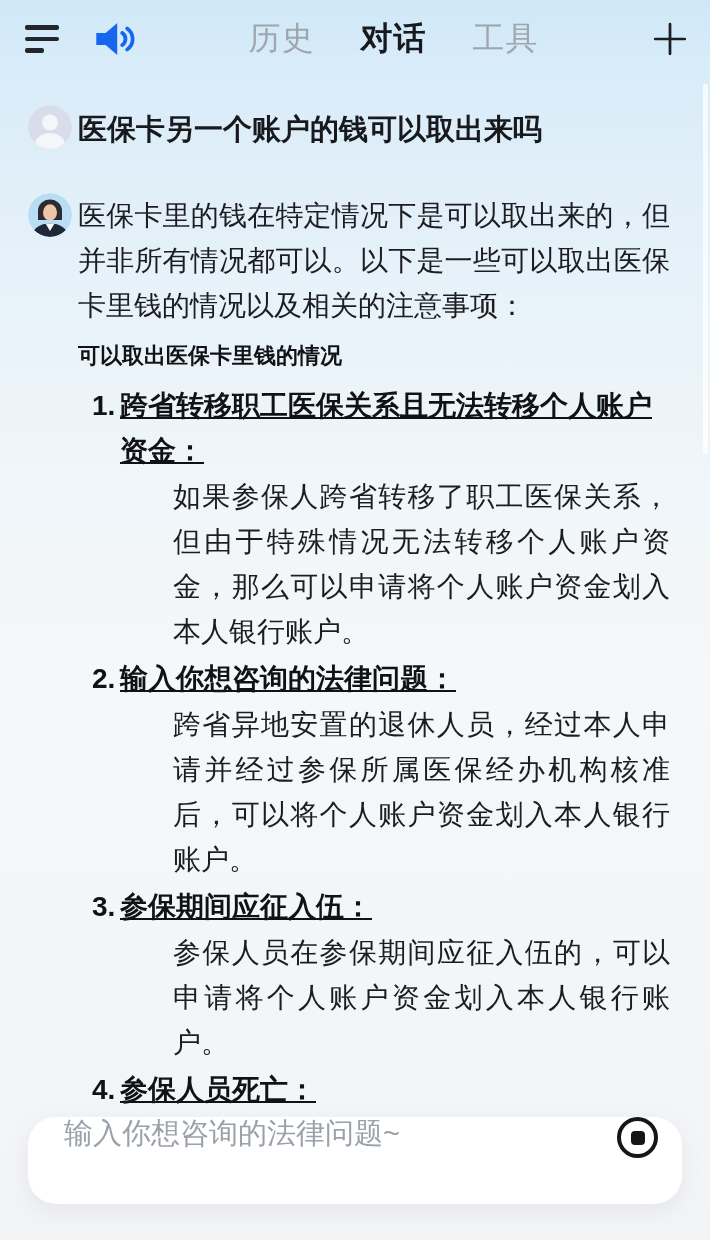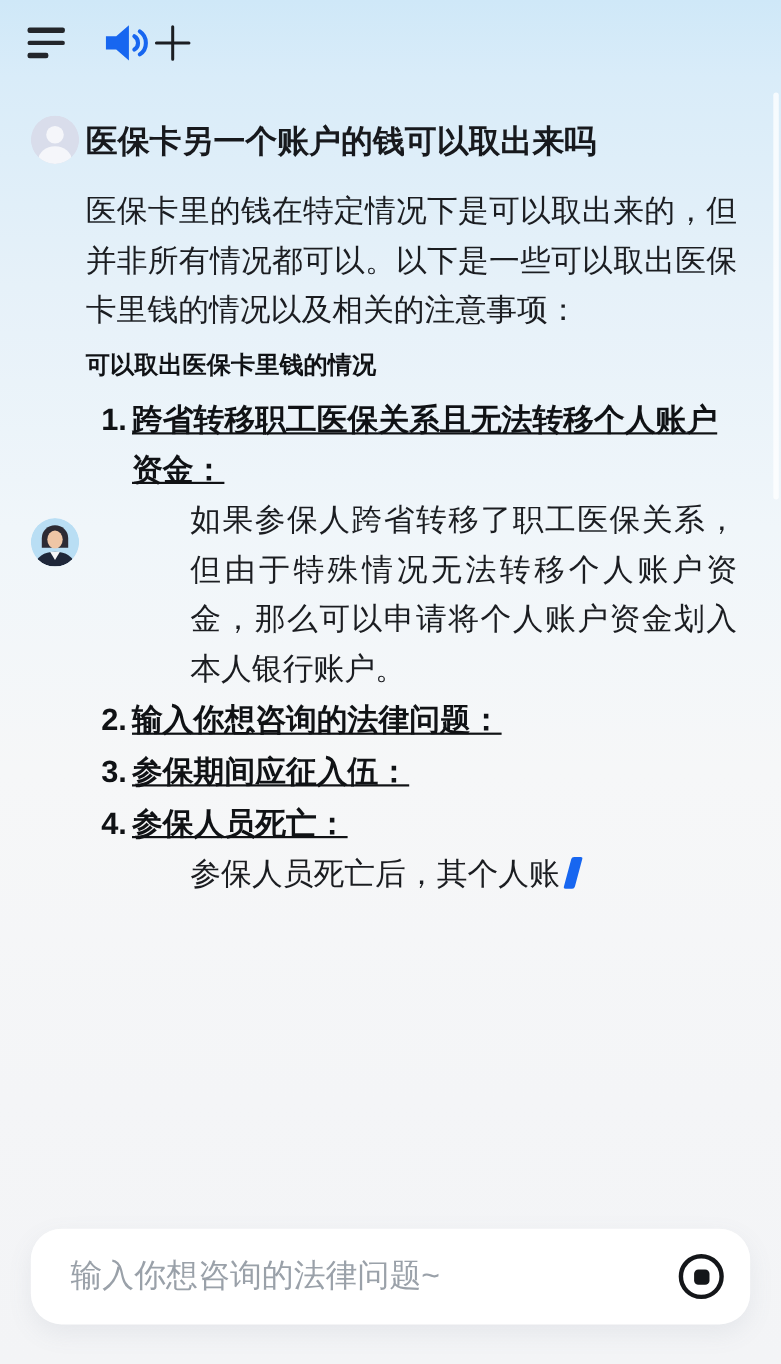--- a/index.html
+++ b/index.html
@@ -27,21 +27,21 @@
   .plus-btn { width:40px; height:40px; display:flex; align-items:center; justify-content:center; }
 
   
   .chat { padding:27px 40px 0 28px; }
   .msg-row { display:flex; }
   .avatar { width:44px; height:44px; border-radius:50%; flex:none; overflow:hidden; }
   .msg-row .body { margin-left:6px; width:604px; }
 
   .user-text { font-size:29px; font-weight:600; color:#17191d; line-height:44px; padding-top:2px; }
 
-  .assistant-row { margin-top:18px;align-items:center; }
+  .assistant-row { margin-top:42px; }
   .a-body { font-size:28px; line-height:45px; color:#1b1d21; }
   .intro { margin:0; text-align:justify; }
   .section-title { font-size:22px; font-weight:700; color:#101215; margin:4px 0 3px; line-height:48px; }
 
   .item-title { display:flex; font-weight:700; color:#101215; padding-left:14px; margin-top:2px; }
   .item-title .num { flex:none; width:28px; }
   .item-title .tt { flex:1;text-decoration:underline; }
 
   .bullet { display:flex; padding-left:20px; margin-top:1px;gap:48px; }
   .bullet .dotbox { flex:none; width:27px; }
@@ -57,21 +57,21 @@
   
   .scroll-thumb {
     position:absolute; right:2px; top:84px; width:5px; height:370px;
     background:rgba(255,255,255,0.75); border-radius:3px;
   }
 
   
   .composer-wrap { position:absolute; left:0; right:0; bottom:36px; padding:0 28px; }
   .composer {
     height:87px; background:#ffffff; border-radius:28px;
-    display:flex; align-items:center; padding:0 24px 0 36px;
+    display:flex; align-items:flex-start; padding:0 24px 0 36px;
     box-shadow:0 8px 22px rgba(110,120,140,0.10);
   }
   .composer input {
     flex:1; border:none; outline:none; background:transparent;
     font-family:"Liberation Sans", sans-serif;
     font-size:29px; color:#24262a;
   }
   .composer input::placeholder { color:#9aa1a9; }
   .stop-btn {
     flex:none; width:41px; height:41px; border-radius:50%;
@@ -91,20 +91,25 @@
   </div>
 
   <div class="speaker-btn">
     <svg width="44" height="40" viewBox="0 0 40 36">
       <path d="M3 12.5 h8.5 l10.5 -9 v29 l-10.5 -9 H3 z" fill="#1766f0"></path>
       <path d="M26.5 12.5 a6.5 6.5 0 0 1 0 11" stroke="#1766f0" stroke-width="3.4" fill="none" stroke-linecap="round"></path>
       <path d="M31 8.5 a11.5 11.5 0 0 1 0 19" stroke="#1766f0" stroke-width="3.4" fill="none" stroke-linecap="round"></path>
     </svg>
   </div>
 
+  <nav class="tabs">
+    <div class="tab">历史</div>
+    <div class="tab active">对话</div>
+    <div class="tab">工具</div>
+  </nav>
 
   <div class="plus-btn">
     <svg width="38" height="38" viewBox="0 0 36 36">
       <path d="M18 4 v28 M4 18 h28" stroke="#1b1e23" stroke-width="2.6" stroke-linecap="round" fill="none"></path>
     </svg>
   </div>
 </header>
 
 <main class="chat">
 
@@ -157,24 +162,32 @@
       </div>
       <div class="bullet">
         <span class="dotbox"><span class="dot"></span></span>
         <span class="bt">如果参保人跨省转移了职工医保关系，但由于特殊情况无法转移个人账户资金，那么可以申请将个人账户资金划入本人银行账户。</span>
       </div>
 
       <div class="item-title">
         <span class="num">2.</span>
         <span class="tt">输入你想咨询的法律问题：</span>
       </div>
+      <div class="bullet">
+        <span class="dotbox"><span class="dot"></span></span>
+        <span class="bt">跨省异地安置的退休人员，经过本人申请并经过参保所属医保经办机构核准后，可以将个人账户资金划入本人银行账户。</span>
+      </div>
 
       <div class="item-title">
         <span class="num">3.</span>
         <span class="tt">参保期间应征入伍：</span>
+      </div>
+      <div class="bullet">
+        <span class="dotbox"><span class="dot"></span></span>
+        <span class="bt">参保人员在参保期间应征入伍的，可以申请将个人账户资金划入本人银行账户。</span>
       </div>
 
       <div class="item-title">
         <span class="num">4.</span>
         <span class="tt">参保人员死亡：</span>
       </div>
       <div class="bullet">
         <span class="dotbox"><span class="dot"></span></span>
         <span class="bt"><span>参保人员死亡后，其个人账</span><span class="cursor"></span></span>
       </div>

